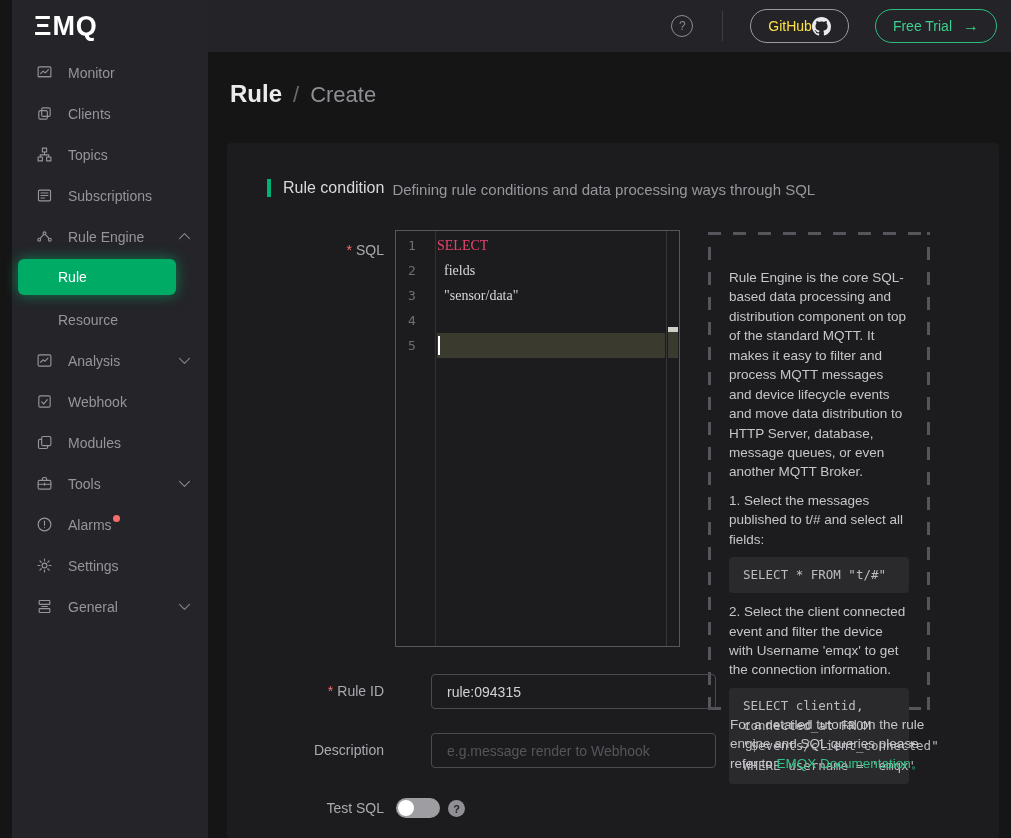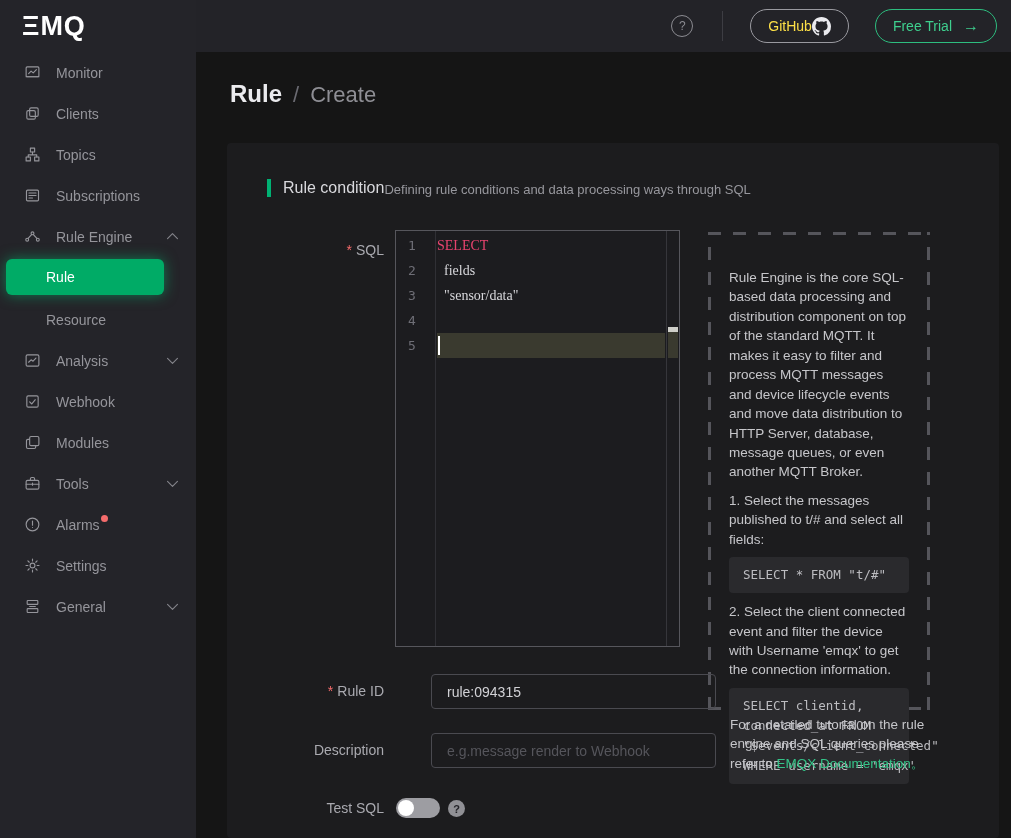--- a/index.html
+++ b/index.html
@@ -16,21 +16,21 @@
     margin-right:29px; cursor:pointer; }
   .tb-divider { width:1px; height:30px; background:#3d3d43; margin-right:27px; }
   .pill-btn { height:34px; border-radius:17px; display:flex; align-items:center;
     background:transparent; cursor:pointer; font-size:14px; }
   .gh-btn { border:1.5px solid #9a9aa0; color:#fde047; padding:0 17px; margin-right:26px; }
   .gh-btn svg { width:19px; height:19px; fill:#eaeaee; }
   .ft-btn { border:1.5px solid #2dbd7f; color:#3ecf8e; padding:0 17px; gap:11px; }
   .ft-arrow { font-size:16px; line-height:1; }
 
   
-  .sidebar { position:absolute; left:0; top:0; width:196px; height:838px;
+  .sidebar { position:absolute; left:12px; top:0; width:196px; height:838px;
     background:#242429; z-index:2; }
   .logo { height:52px; display:flex; align-items:center; padding-left:22px;
     color:#ffffff; font-size:27px; font-weight:700; letter-spacing:1px; cursor:pointer; }
   .menu { margin-top:0; }
   .m-item { height:41px; display:flex; align-items:center; padding-left:24px;
     color:#95959b; font-size:14px; cursor:pointer; }
   .m-item .i { width:17px; height:17px; margin-right:15px; flex:none; }
   .i { stroke:currentColor; fill:none; stroke-width:1.6; stroke-linecap:round; stroke-linejoin:round; }
   .chev { width:12px; height:12px; margin-left:auto; margin-right:20px; color:#84848a; }
   .sub-sel { margin:2px 32px 4px 6px; height:36px; display:flex; align-items:center;
@@ -47,21 +47,21 @@
   .bc-section { color:#ebebee; font-size:24px; font-weight:600; cursor:pointer; }
   .bc-sep { color:#6b6b72; font-size:22px; margin:0 11px; }
   .bc-current { color:#8e8e94; font-size:22px; }
 
   .card { position:absolute; left:31px; top:91px; width:772px; height:695px;
     background:#1c1c1e; border-radius:4px; }
 
   .section-head { position:absolute; left:40px; top:36px; display:flex; align-items:center; }
   .green-bar { width:4px; height:18px; background:#00b173; margin-right:12px; }
   .sec-title { color:#d9d9dd; font-size:16px; margin-right:0; }
-  .sec-sub { color:#97979d; font-size:13px; position:relative; top:1px; }
+  .sec-sub { color:#97979d; font-size:15px; position:relative; top:1px;margin-left:8px; }
 
   .f-label { position:absolute; left:0; width:157px; text-align:right; color:#aaaab0;
     font-size:14px; }
   .req { color:#f56c6c; margin-right:4px; }
 
   
   .editor { position:absolute; left:168px; top:87px; width:285px; height:417px;
     background:#1c1c1f; border:1px solid #56565c; cursor:text; }
   .gutter { position:absolute; left:0; top:0; width:40px; height:100%;
     border-right:1px solid #303035; }

